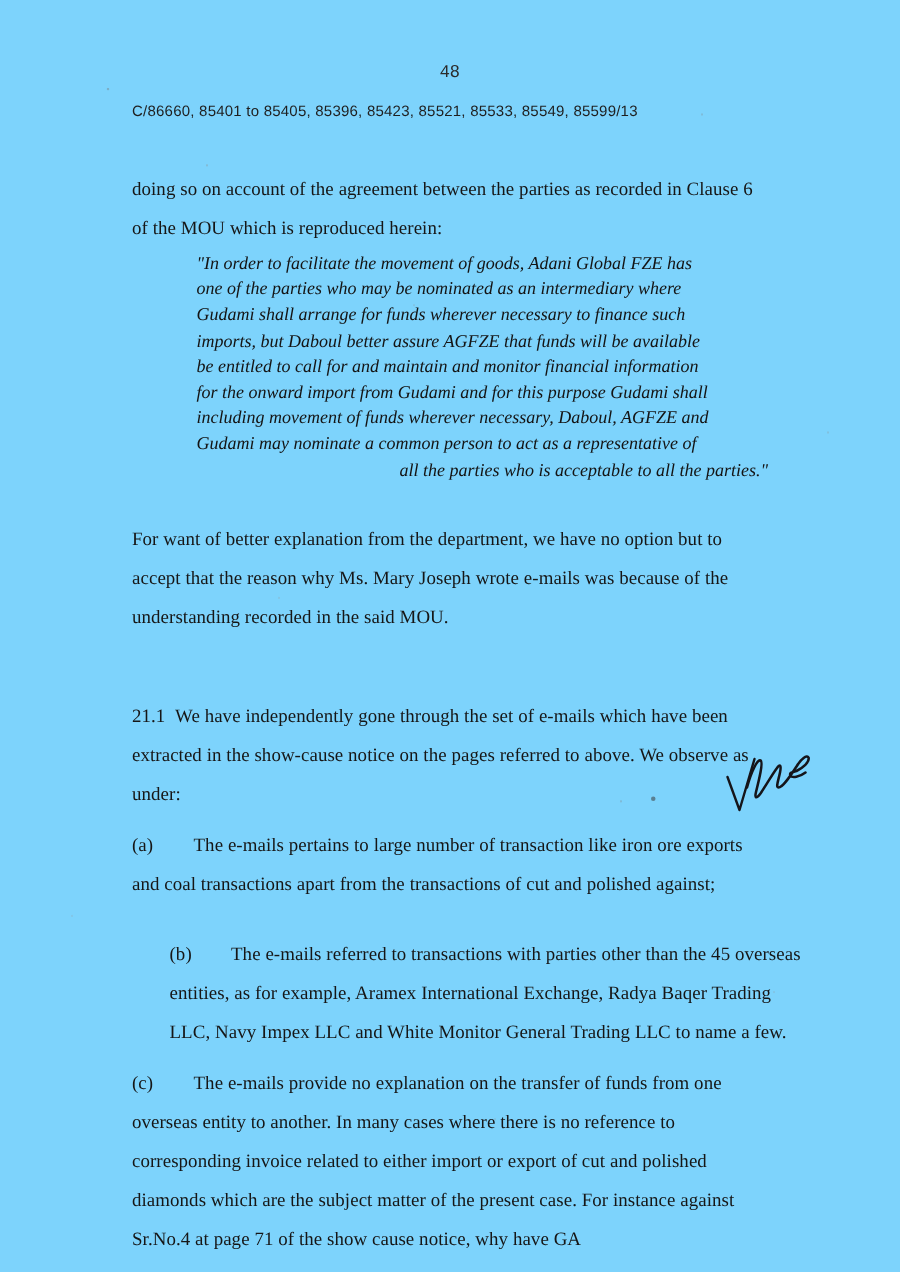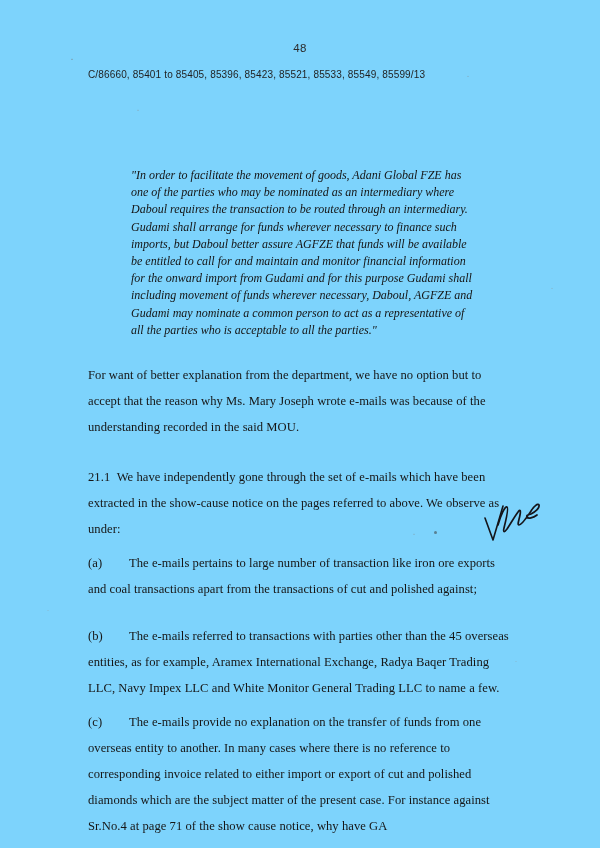--- a/index.html
+++ b/index.html
@@ -80,21 +80,21 @@
     margin: 0;
     font-family: "Liberation Serif", serif;
     font-style: italic;
     font-size: 12.0px;
     line-height: 17.2px;
     text-align: justify;
     text-justify: inter-word;
     color: #141414;
   }
   .quote p.lastline {
-    text-align: left;
+    text-align: right;
   }
   .hang {
     display: inline-block;
     width: 41px;
   }
   .signature {
     position: absolute;
     left: 481px;
     top: 492px;
     width: 64px;
@@ -115,47 +115,49 @@
 <body>
 
 <div class="page">
 
   <div class="grain"></div>
 
   <div class="page-number">48</div>
 
   <div class="case-header">C/86660, 85401 to 85405, 85396, 85423, 85521, 85533, 85549, 85599/13</div>
 
+  <div class="body-block" style="top:113px;">
+    <p class="para lastline">doing so on account of the agreement between the parties as recorded in Clause 6 of the MOU which is reproduced herein:</p>
+  </div>
 
   <div class="quote" style="top:167px;">
     <p>"In order to facilitate the movement of goods, Adani Global FZE has</p>
     <p>one of the parties who may be nominated as an intermediary where</p>
-    <p>Daboul requires the transaction to be routed through an intermediary.</p>
     <p>Gudami shall arrange for funds wherever necessary to finance such</p>
     <p>imports, but Daboul better assure AGFZE that funds will be available</p>
     <p>be entitled to call for and maintain and monitor financial information</p>
     <p>for the onward import from Gudami and for this purpose Gudami shall</p>
     <p>including movement of funds wherever necessary, Daboul, AGFZE and</p>
     <p>Gudami may nominate a common person to act as a representative of</p>
     <p class="lastline">all the parties who is acceptable to all the parties."</p>
   </div>
 
-  <div class="body-block" style="top:362px;">
+  <div class="body-block" style="top:346px;">
     <p class="para">For want of better explanation from the department, we have no option but to accept that the reason why Ms. Mary Joseph wrote e-mails was because of the understanding recorded in the said MOU.</p>
   </div>
 
   <div class="body-block" style="top:464px;">
     <p class="para"><span>21.1</span>&nbsp;&nbsp;<span>We have independently gone through the set of e-mails which have been extracted in the show-cause notice on the pages referred to above. We observe as under:</span></p>
   </div>
 
   <div class="body-block" style="top:550px;">
     <p class="para"><span class="hang">(a)</span><span>The e-mails pertains to large number of transaction like iron ore exports and coal transactions apart from the transactions of cut and polished against;</span></p>
   </div>
 
-  <div class="body-block" style="top:623px;">
+  <div class="body-block" style="top:623px;margin-left:25px;">
     <p class="para"><span class="hang">(b)</span><span>The e-mails referred to transactions with parties other than the 45 overseas entities, as for example, Aramex International Exchange, Radya Baqer Trading LLC,  Navy Impex LLC and White Monitor General Trading LLC to name a few.</span></p>
   </div>
 
   <div class="body-block" style="top:709px;">
     <p class="para"><span class="hang">(c)</span><span>The e-mails provide no explanation on the transfer of funds from one overseas entity to another.  In many cases where there is no reference to corresponding invoice related to either import or export of cut and polished diamonds which are the subject matter of the present case. For instance against Sr.No.4 at page 71 of the show cause notice, why have GA</span></p>
   </div>
 
   <svg class="signature" viewBox="0 0 64 56">
     <g fill="none" stroke="#15151a" stroke-linecap="round" stroke-linejoin="round">
       <path d="M4 26 L12 48 L22 14" stroke-width="1.6"></path>

